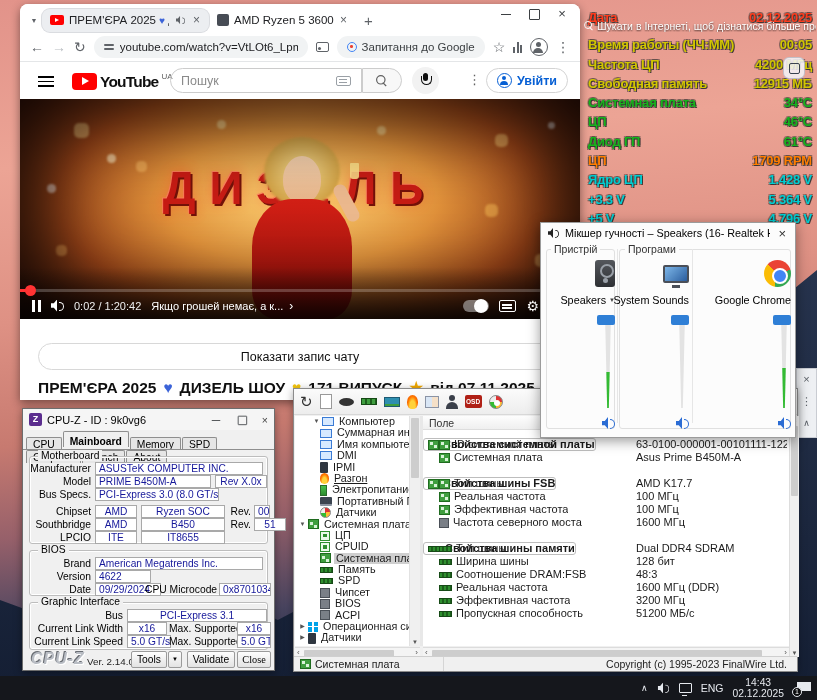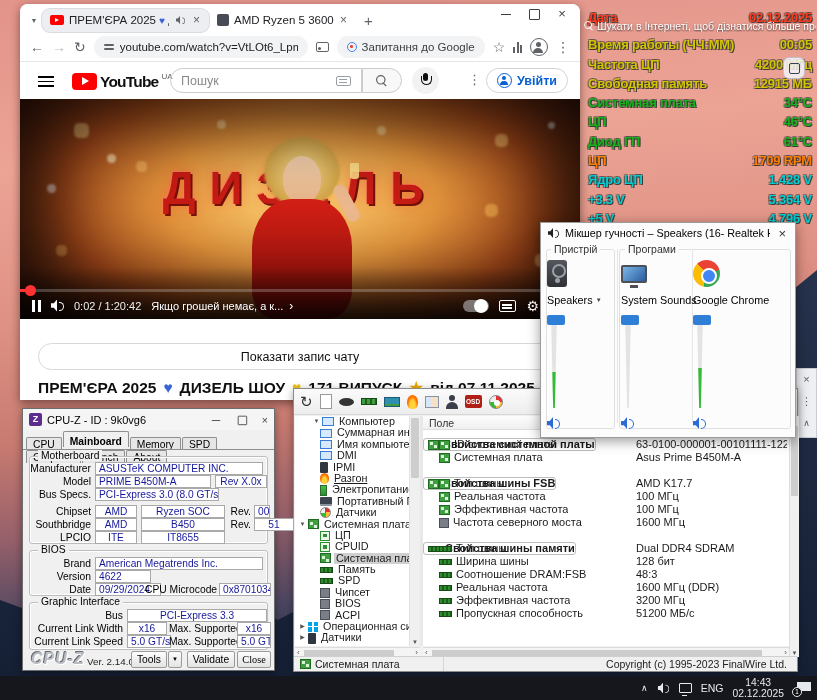--- a/index.html
+++ b/index.html
@@ -233,21 +233,21 @@
   
   .mixer{position:absolute;left:540px;top:222px;width:256px;height:216px;background:#fcfcfc;border:1px solid #9b9b9b;z-index:40;
     box-shadow:0 3px 12px rgba(0,0,0,.4);font-size:11px;color:#000;}
   .mx-title{position:absolute;left:0;top:0;right:0;height:20px;display:flex;align-items:center;gap:5px;padding:0 6px;background:#fcfcfc;}
   .mx-title .icon-speaker{color:#222;transform:scale(.85);}
   .mx-title-text{font-size:10.8px;white-space:nowrap;overflow:hidden;flex:1;}
   .mx-close{font-size:13px;color:#333;padding:0 3px;}
   .gbox{position:absolute;border:1px solid #e0e0e0;border-radius:3px;}
   .mx-glabel{position:absolute;font-size:10.5px;color:#333;background:#fcfcfc;padding:0 3px;}
   .vsep{position:absolute;top:26px;bottom:14px;width:1px;background:#e6e6e6;}
-  .chan{position:absolute;top:30px;bottom:8px;display:flex;flex-direction:column;align-items:flex-start;}
+  .chan{position:absolute;top:30px;bottom:8px;display:flex;flex-direction:column;align-items:flex-end;}
   .chan-icon{height:30px;margin-top:6px;display:flex;align-items:center;}
   .chan-name{margin-top:4px;height:14px;font-size:10.8px;white-space:nowrap;display:flex;align-items:center;gap:3px;}
   .dd-arrow{font-size:6px;color:#444;}
   .shandle{width:18px;height:10px;background:#2f7fd6;border-radius:2px;margin-top:8px;position:relative;z-index:2;}
   .wedge{position:relative;width:14px;height:86px;margin-top:-2px;background:#e3e3e3;clip-path:polygon(30% 0,70% 0,56% 100%,44% 100%);}
   .wedge .meter{position:absolute;left:0;right:0;bottom:0;background:#33bb33;}
   .mute-btn{margin-top:9px;color:#2b6cd4;}
   .dev-spk{width:20px;height:27px;background:linear-gradient(#54575c,#2e3034);border-radius:3px;position:relative;}
   .dev-spk::before{content:"";position:absolute;left:5px;top:4px;width:10px;height:10px;border-radius:50%;border:2px solid #9aa0a8;}
   .dev-spk::after{content:"";position:absolute;left:7.5px;top:18px;width:5px;height:5px;border-radius:50%;background:#9aa0a8;}
@@ -689,42 +689,42 @@
       <span class="fld" style="left:72px;top:38px;width:124px;">PCI-Express 3.0 (8.0 GT/s)</span>
       <span class="lbl" style="left:4px;top:56px;width:64px;">Chipset</span>
       <span class="fld ctr" style="left:72px;top:55px;width:42px;">AMD</span>
       <span class="fld ctr" style="left:118px;top:55px;width:84px;">Ryzen SOC</span>
       <span class="lbl" style="left:204px;top:56px;width:24px;">Rev.</span>
       <span class="fld ctr" style="left:231px;top:55px;width:16px;">00</span>
       <span class="lbl" style="left:4px;top:69px;width:64px;">Southbridge</span>
       <span class="fld ctr" style="left:72px;top:68px;width:42px;">AMD</span>
       <span class="fld ctr" style="left:118px;top:68px;width:84px;">B450</span>
       <span class="lbl" style="left:204px;top:69px;width:24px;">Rev.</span>
-      <span class="fld ctr" style="left:231px;top:68px;width:40px;">51</span>
+      <span class="fld ctr" style="left:231px;top:68px;width:32px;">51</span>
       <span class="lbl" style="left:4px;top:82px;width:64px;">LPCIO</span>
       <span class="fld ctr" style="left:72px;top:81px;width:42px;">ITE</span>
       <span class="fld ctr" style="left:118px;top:81px;width:84px;">IT8655</span>
 
       <div class="grp" style="left:6px;top:100px;width:239px;height:46px;">
         <span class="grp-title">BIOS</span>
       </div>
       <span class="lbl" style="left:4px;top:108px;width:64px;">Brand</span>
       <span class="fld" style="left:72px;top:107px;width:168px;">American Megatrends Inc.</span>
       <span class="lbl" style="left:4px;top:121px;width:64px;">Version</span>
       <span class="fld" style="left:72px;top:120px;width:56px;">4622</span>
       <span class="lbl" style="left:4px;top:134px;width:64px;">Date</span>
       <span class="fld" style="left:72px;top:133px;width:66px;">09/29/2024</span>
       <span class="lbl" style="left:122px;top:134px;width:70px;">CPU Microcode</span>
       <span class="fld ctr" style="left:196px;top:133px;width:52px;">0x8701034</span>
 
       <div class="grp" style="left:6px;top:152px;width:239px;height:48px;">
         <span class="grp-title">Graphic Interface</span>
       </div>
       <span class="lbl" style="left:4px;top:160px;width:96px;">Bus</span>
-      <span class="fld ctr" style="left:104px;top:159px;width:140px;">PCI-Express 3.3</span>
+      <span class="fld ctr" style="left:104px;top:159px;width:140px;">PCI-Express 3.1</span>
       <span class="lbl" style="left:4px;top:173px;width:96px;">Current Link Width</span>
       <span class="fld ctr" style="left:104px;top:172px;width:40px;">x16</span>
       <span class="lbl" style="left:146px;top:173px;width:64px;">Max. Supported</span>
       <span class="fld ctr" style="left:214px;top:172px;width:34px;">x16</span>
       <span class="lbl" style="left:4px;top:186px;width:96px;">Current Link Speed</span>
       <span class="fld ctr" style="left:104px;top:185px;width:44px;">5.0 GT/s</span>
       <span class="lbl" style="left:146px;top:186px;width:64px;">Max. Supported</span>
       <span class="fld ctr" style="left:214px;top:185px;width:34px;">5.0 GT/s</span>
 
       <span class="cz-logo" style="top:200px;">CPU-Z</span>

